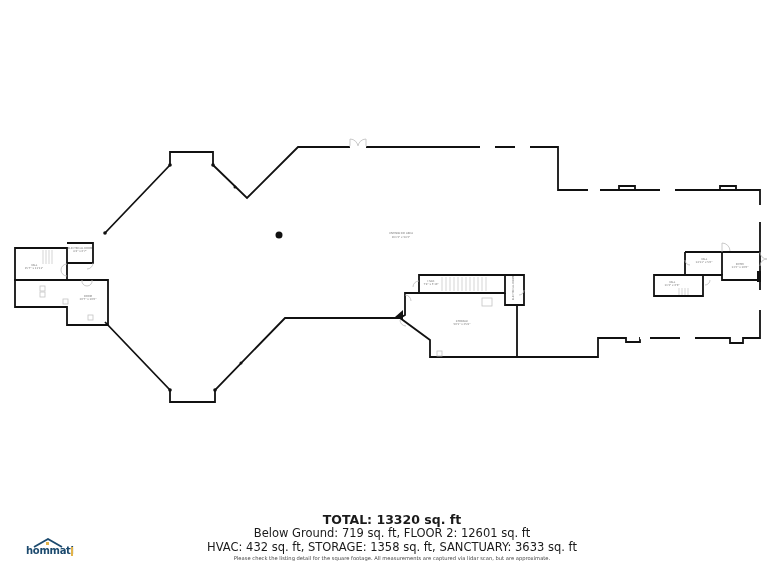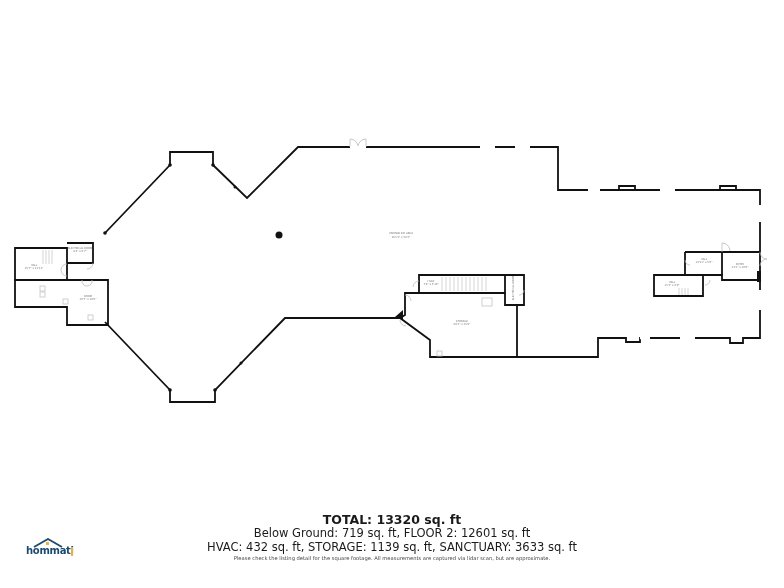--- a/index.html
+++ b/index.html
@@ -135,21 +135,21 @@
     <text class="roomlabel" x="672" y="286">13'3" x 6'9"</text>
   </g>
 
   <text class="roomlabel" x="401" y="234">UNFINISHED AREA</text>
   <text class="roomlabel" x="401" y="238">163'3" x 54'2"</text>
 </svg>
 
 <div id="summary">
   <div class="total">TOTAL: 13320 sq. ft</div>
   <div class="line">Below Ground: 719 sq. ft, FLOOR 2: 12601 sq. ft</div>
-  <div class="line">HVAC: 432 sq. ft, STORAGE: 1139 sq. ft, SANCTUARY: 3633 sq. ft</div>
+  <div class="line">HVAC: 432 sq. ft, STORAGE: 1358 sq. ft, SANCTUARY: 3633 sq. ft</div>
   <div class="disclaimer">Please check the listing detail for the square footage. All measurements are captured via lidar scan, but are approximate.</div>
 </div>
 
 <div id="logo">
   <svg width="30" height="10" style="position:absolute;left:7px;top:0">
     <path d="M1,9 L15,1 L29,9" fill="none" stroke="#1c4a6e" stroke-width="1.8"></path>
     <rect x="13" y="4" width="3" height="3" fill="#e2b34a"></rect>
   </svg>
   <span class="word">hommati</span>
   <span class="bar"></span>

